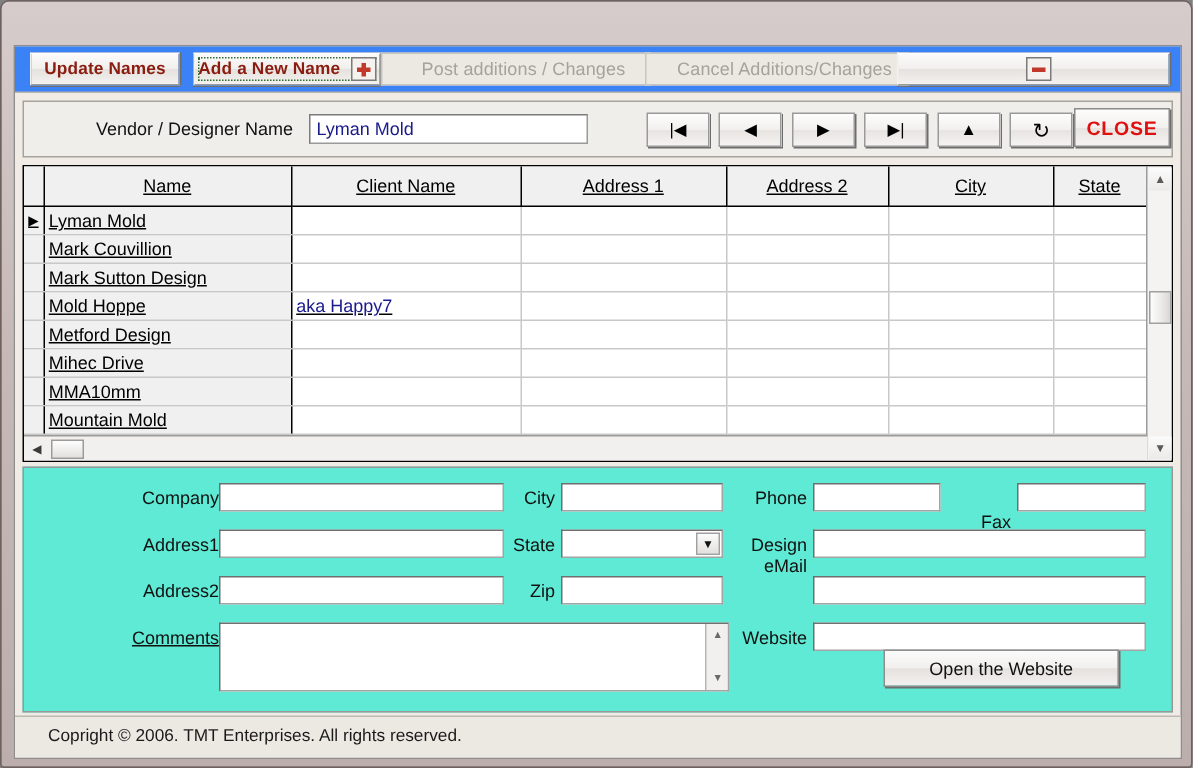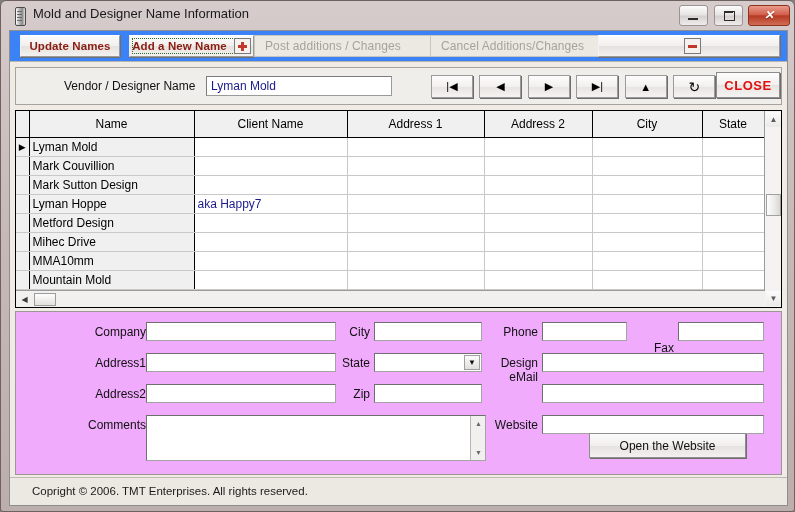--- a/index.html
+++ b/index.html
@@ -67,21 +67,21 @@
     background:linear-gradient(180deg,#fbfbfb 0%,#f1efed 50%,#e4e1de 51%,#f4f2f0 100%);
     border:1px solid #9b9b9b;border-top-color:#ffffff;border-left-color:#f2f2f2;
     box-shadow:0 1px 0 #6f6f6f, 1px 0 0 #6f6f6f;
     color:#8a1c10;font-size:11.5px;font-weight:bold;
     display:flex;align-items:center;justify-content:center;
     white-space:nowrap;letter-spacing:.1px;
   }
   .tbtn.disabled{
     color:#a6a29c;font-weight:normal;font-size:12px;
     background:#ece9e3;border:1px solid #c8c4be;box-shadow:none;
-    justify-content:flex-start;padding-left:10px;
+    justify-content:center;padding-left:10px;
   }
   .focusbox{
     position:absolute;left:2px;top:2px;right:2px;bottom:2px;
     border:1px dotted #2e6b2e;
   }
   .plusicon{
     width:15px;height:14px;margin-left:7px;position:relative;
     background:#f4f1ee;border:1px solid #7a7a7a;flex:0 0 auto;
   }
   .plusicon:before{content:"";position:absolute;left:3px;top:6px;width:9px;height:3px;background:#c0392b;}
@@ -119,21 +119,21 @@
     border:1px solid #8c8c8c;box-shadow:1px 1px 0 #6d6d6d;
     display:flex;align-items:center;justify-content:center;
     color:#e01010;font-size:13px;font-weight:bold;letter-spacing:.5px;
   }
 
   
   .gridwrap{
     position:absolute;left:5px;top:79px;width:767px;height:198px;
     box-sizing:border-box;background:#ffffff;border:1px solid #000000;
   }
-  table.grid{border-collapse:collapse;table-layout:fixed;width:748px;}
+  table.grid{border-collapse:collapse;table-layout:fixed;width:748px;text-decoration:underline;}
   table.grid th{
     height:24px;background:#f0f0f0;border-right:1px solid #000;border-bottom:1px solid #000;
     font-size:12px;font-weight:normal;color:#000;text-align:center;
   }
   table.grid th.sel{width:13px;border-right:1px solid #000;background:#f0f0f0;}
   table.grid td{
     height:18px;border-right:1px solid #c8c8c8;border-bottom:1px solid #c8c8c8;
     font-size:12px;color:#1a1a8c;padding:0 0 0 3px;overflow:hidden;white-space:nowrap;
   }
   table.grid td.sel{
@@ -171,21 +171,21 @@
   }
   .hsbthumb{
     position:absolute;left:18px;top:2px;width:22px;height:13px;
     background:linear-gradient(180deg,#fdfdfd,#e3e0de);
     border:1px solid #9b9b9b;box-sizing:border-box;
   }
 
   
   .detail{
     position:absolute;left:5px;top:280px;width:767px;height:164px;
-    box-sizing:border-box;background:#f0abfc;border:1px solid #9a9896;
+    box-sizing:border-box;background:#5eead4;border:1px solid #9a9896;
   }
   .flabel{position:absolute;font-size:12px;color:#111;text-align:right;}
   .finput{
     position:absolute;box-sizing:border-box;height:19px;background:#ffffff;
     border:1px solid #a4a4a4;border-top-color:#6f6f6f;border-left-color:#6f6f6f;
     font-size:12px;color:#1a1a8c;padding:1px 0 0 3px;
   }
   .combo{
     position:absolute;box-sizing:border-box;height:19px;background:#ffffff;
     border:1px solid #a4a4a4;border-top-color:#6f6f6f;border-left-color:#6f6f6f;
@@ -220,29 +220,20 @@
     position:absolute;left:0;bottom:0;width:777px;height:28px;
     box-sizing:border-box;background:#ece9e3;border-top:1px solid #bdb9b3;
   }
   .status span{position:absolute;left:22px;top:7px;font-size:11.5px;color:#1a1a1a;}
 </style>
 </head>
 <body>
 
 <div class="window">
 
-  <div class="titlebar">
-    <div class="title-icon"></div>
-    <div class="title-text">Mold and Designer Name Information</div>
-    <div class="winbtns">
-      <span class="wbtn"><i class="ic-min"></i></span>
-      <span class="wbtn"><i class="ic-max"></i></span>
-      <span class="wbtn close"><i class="ic-close">✕</i></span>
-    </div>
-  </div>
 
   <div class="client">
 
     <div class="toolbar">
       <div class="tbtn" style="left:10px;width:100px;">
         <span>Update Names</span>
       </div>
       <div class="tbtn" style="left:119px;width:125px;">
         <span class="focusbox"></span>
         <span>Add a New Name</span>
@@ -322,21 +313,21 @@
               <td class="sel"></td>
               <td class="namecell">Mark Sutton Design</td>
               <td></td>
               <td></td>
               <td></td>
               <td></td>
               <td></td>
             </tr>
             <tr>
               <td class="sel"></td>
-              <td class="namecell">Lyman Hoppe</td>
+              <td class="namecell">Mold Hoppe</td>
               <td>aka Happy7</td>
               <td></td>
               <td></td>
               <td></td>
               <td></td>
             </tr>
             <tr>
               <td class="sel"></td>
               <td class="namecell">Metford Design</td>
               <td></td>
@@ -390,21 +381,21 @@
 
       <div class="flabel" style="left:40px;top:13px;width:90px;">Company</div>
       <div class="finput" style="left:130px;top:10px;width:190px;"></div>
 
       <div class="flabel" style="left:40px;top:44px;width:90px;">Address1</div>
       <div class="finput" style="left:130px;top:41px;width:190px;"></div>
 
       <div class="flabel" style="left:40px;top:75px;width:90px;">Address2</div>
       <div class="finput" style="left:130px;top:72px;width:190px;"></div>
 
-      <div class="flabel" style="left:30px;top:106px;width:100px;">Comments</div>
+      <div class="flabel" style="left:30px;top:106px;width:100px;text-decoration:underline;">Comments</div>
       <div class="ta">
         <div class="tsb">
           <div class="a up">▲</div>
           <div class="a dn">▼</div>
         </div>
       </div>
 
       <div class="flabel" style="left:290px;top:13px;width:64px;">City</div>
       <div class="finput" style="left:358px;top:10px;width:108px;"></div>
 

